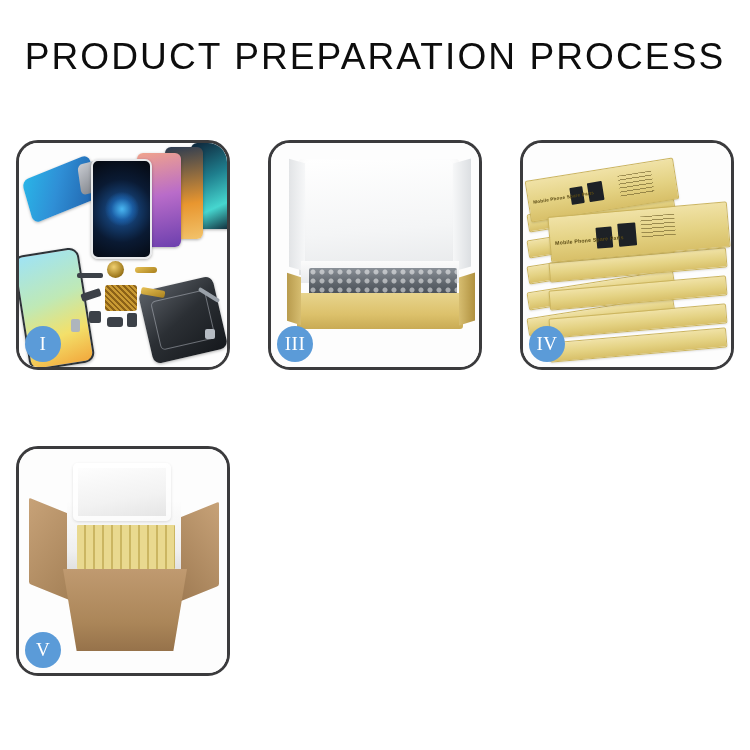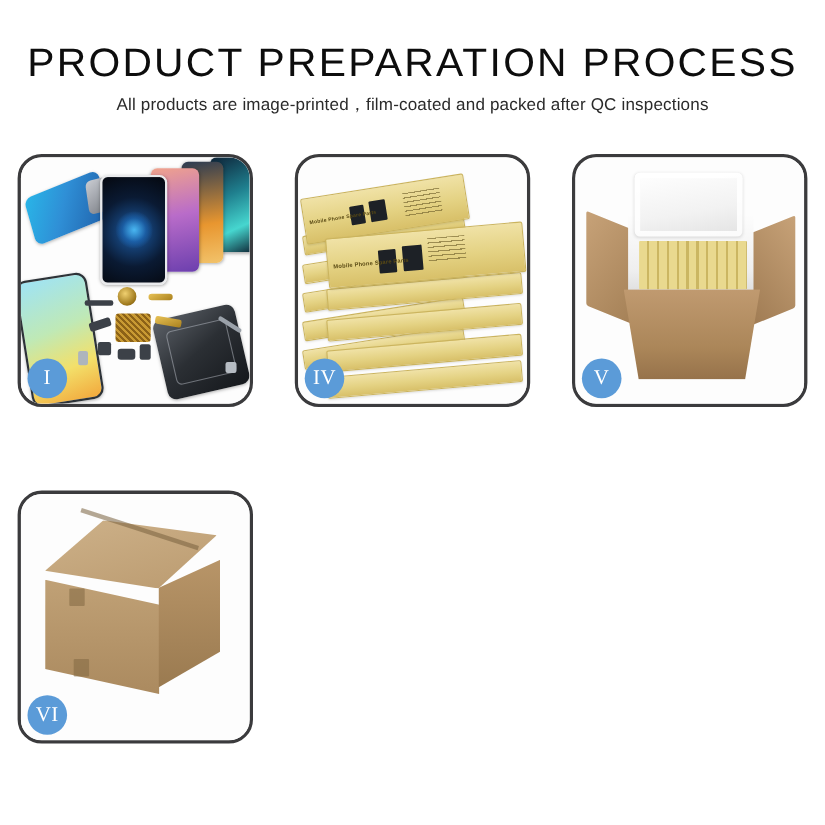--- a/index.html
+++ b/index.html
@@ -364,21 +364,20 @@
     border-radius: 1px;
   }
 </style>
 </head>
 <body>
 
 <div class="page">
 
   <div class="header">
     <div class="title">PRODUCT PREPARATION PROCESS</div>
-    <div class="subtitle">All products are image-printed，film-coated and packed after QC inspections</div>
   </div>
 
   <div class="grid">
 
     <div class="panel">
       <div class="photo">
         <div class="ph ph-a"></div>
         <div class="ph ph-e"></div>
         <div class="ph ph-d"></div>
         <div class="ph ph-c"></div>
@@ -396,20 +395,29 @@
         <div class="chip" style="left:88px;top:174px;width:16px;height:10px;border-radius:3px;"></div>
         <div class="chip" style="left:108px;top:170px;width:10px;height:14px;"></div>
         <div class="chip" style="left:52px;top:176px;width:9px;height:13px;background:#aeb5bd;"></div>
         <div class="chip" style="left:178px;top:150px;width:24px;height:4px;background:#9aa1a9;transform:rotate(32deg);"></div>
         <div class="chip" style="left:186px;top:186px;width:10px;height:10px;background:#b6bcc3;"></div>
       </div>
       <div class="badge">I</div>
     </div>
 
 
+    <div class="panel">
+      <div class="photo">
+        <div class="iii-lid"></div>
+        <div class="iii-foam"></div>
+        <div class="iii-contents"></div>
+        <div class="iii-tray"></div>
+      </div>
+      <div class="badge">III</div>
+    </div>
 
     <div class="panel">
       <div class="photo">
         <div class="stack-box" style="left:4px;top:60px;width:146px;height:16px;transform:rotate(-9deg);"></div>
         <div class="stack-box" style="left:4px;top:86px;width:146px;height:16px;transform:rotate(-9deg);"></div>
         <div class="stack-box" style="left:4px;top:112px;width:146px;height:16px;transform:rotate(-9deg);"></div>
         <div class="stack-box" style="left:4px;top:138px;width:146px;height:16px;transform:rotate(-9deg);"></div>
         <div class="stack-box" style="left:4px;top:164px;width:146px;height:16px;transform:rotate(-9deg);"></div>
 
         <div class="stack-box" style="left:26px;top:112px;width:176px;height:18px;transform:rotate(-5deg);"></div>
@@ -439,26 +447,15 @@
         <div class="v-flap-l"></div>
         <div class="v-flap-r"></div>
         <div class="v-foam"></div>
         <div class="v-inner"></div>
         <div class="v-body"></div>
         <div class="v-foam-lid"></div>
       </div>
       <div class="badge">V</div>
     </div>
 
-    <div class="panel">
-      <div class="photo">
-        <div class="vi-top"></div>
-        <div class="vi-front"></div>
-        <div class="vi-side"></div>
-        <div class="vi-seam"></div>
-        <div class="vi-tab" style="left:44px;top:86px;"></div>
-        <div class="vi-tab" style="left:48px;top:150px;"></div>
-      </div>
-      <div class="badge">VI</div>
-    </div>
 
   </div>
 </div>
 
 </body></html>

